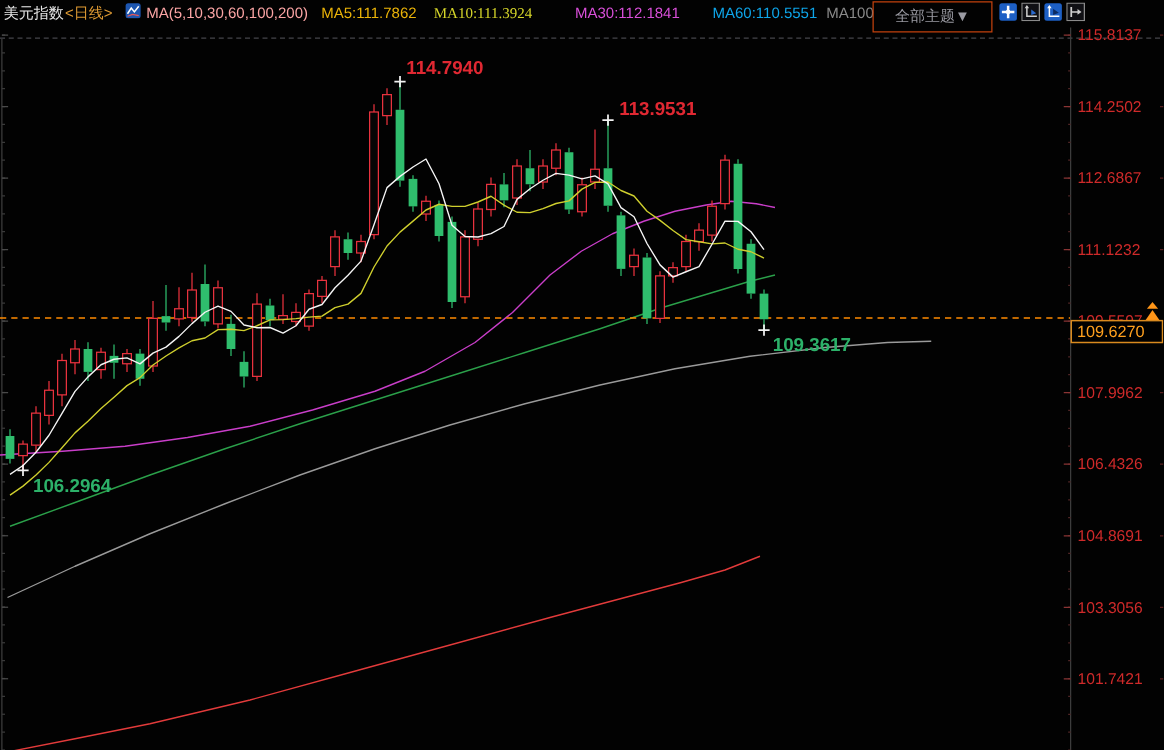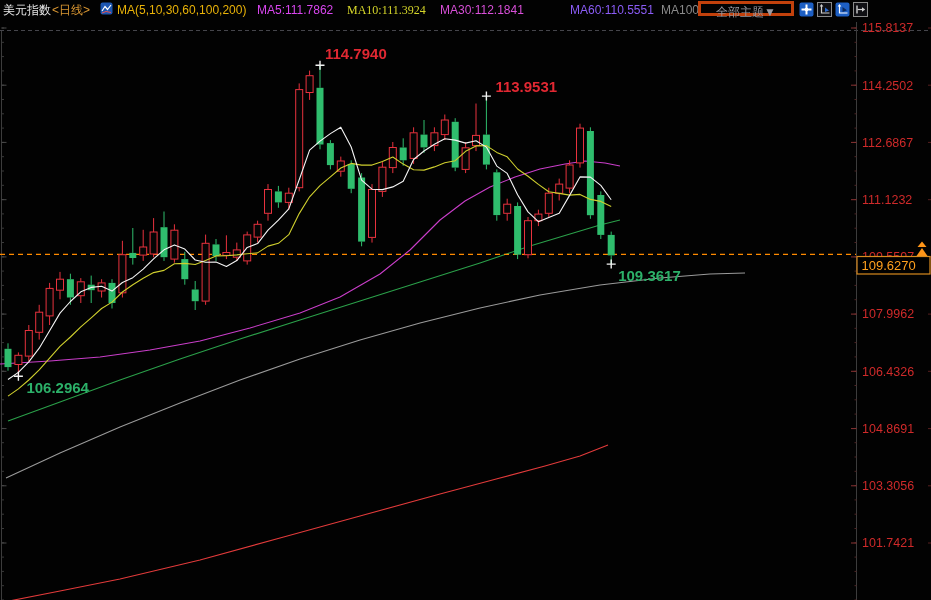--- a/index.html
+++ b/index.html
@@ -2,24 +2,24 @@
 <html><head>
 <meta charset="utf-8">
 <style>
   html,body{margin:0;padding:0;background:#020202;}
   .stage{position:relative;width:931px;height:600px;background:#020202;overflow:hidden;
          font-family:"Liberation Sans","DejaVu Sans",sans-serif;}
   .hdr{position:absolute;left:0;top:0;width:931px;height:22px;z-index:5;font-size:12px;line-height:17px;}
   .hdr span{position:absolute;top:2px;white-space:nowrap;}
   .sym{left:3px;color:#e6e6e6;}
   .per{left:52px;}
-  .magrp{left:117px;color:#eab308;}
-  .ma5{left:257px;} .ma10{left:347px;font-family:Liberation Serif, serif;} .ma30{left:440px;} .ma60{left:570px;} .ma100{left:661px;}
+  .magrp{left:117px;color:#fca5a5;}
+  .ma5{left:257px;} .ma10{left:347px;font-family:Liberation Serif, serif;} .ma30{left:460px;} .ma60{left:570px;} .ma100{left:661px;}
   .kicon{position:absolute;left:100px;top:2px;width:13px;height:13px;}
-  .theme-btn{position:absolute;left:698px;top:1px;width:96px;height:15px;border:3px solid #c2410c;
+  .theme-btn{position:absolute;left:698px;top:1px;width:96px;height:25px;border:1px solid #c2410c;
              color:#9a9aa2;font-size:12px;line-height:15px;text-align:center;background:transparent;cursor:pointer;}
   .tbtn{position:absolute;top:2px;width:15px;height:15px;padding:0;border:0;background:transparent;cursor:pointer;}
   .tb1{left:799px;} .tb2{left:817px;} .tb3{left:835px;} .tb4{left:853px;}
   #chart-holder{position:absolute;left:0;top:8px;width:750px;height:600px;z-index:1;}
 </style>
 </head>
 <body>
 
 <div class="stage">
 
@@ -350,24 +350,24 @@
 
   <div class="hdr">
     <span class="sym">美元指数</span>
     <span class="per" style="color: rgb(221, 153, 51); text-align: center;">&lt;日线&gt;</span>
     <svg class="kicon" viewBox="0 0 13 13">
       <rect x="0.5" y="0.5" width="12" height="12" rx="2" fill="#1d56b0"></rect>
       <polyline points="2,9 5,4.5 7.5,7.5 11,3" fill="none" stroke="#ffffff" stroke-width="1.2"></polyline>
       <polyline points="2,11 6,9.5 11,10.5" fill="none" stroke="#e85555" stroke-width="1"></polyline>
     </svg>
     <span class="magrp">MA(5,10,30,60,100,200)</span>
-    <span class="ma5" style="color: #d946ef;">MA5:111.7862</span>
+    <span class="ma5" style="color: #eab308;">MA5:111.7862</span>
     <span class="ma10" style="color: rgb(214, 214, 42);">MA10:111.3924</span>
     <span class="ma30" style="color: rgb(216, 79, 216);">MA30:112.1841</span>
-    <span class="ma60" style="color: #8b5cf6;">MA60:110.5551</span>
+    <span class="ma60" style="color: #0ea5e9;">MA60:110.5551</span>
     <span class="ma100" style="color: rgb(138, 138, 138);">MA100</span>
 
     <button class="theme-btn">全部主题▼</button>
 
     <button class="tbtn tb1">
       <svg viewBox="0 0 15 15" width="15" height="15">
         <rect x="0.5" y="0.5" width="14" height="14" rx="2" fill="#1d5fc4"></rect>
         <path d="M7.5 2.5 v10 M2.5 7.5 h10" stroke="#ffffff" stroke-width="2"></path>
         <rect x="6" y="6" width="3" height="3" fill="#ffffff"></rect>
       </svg>

